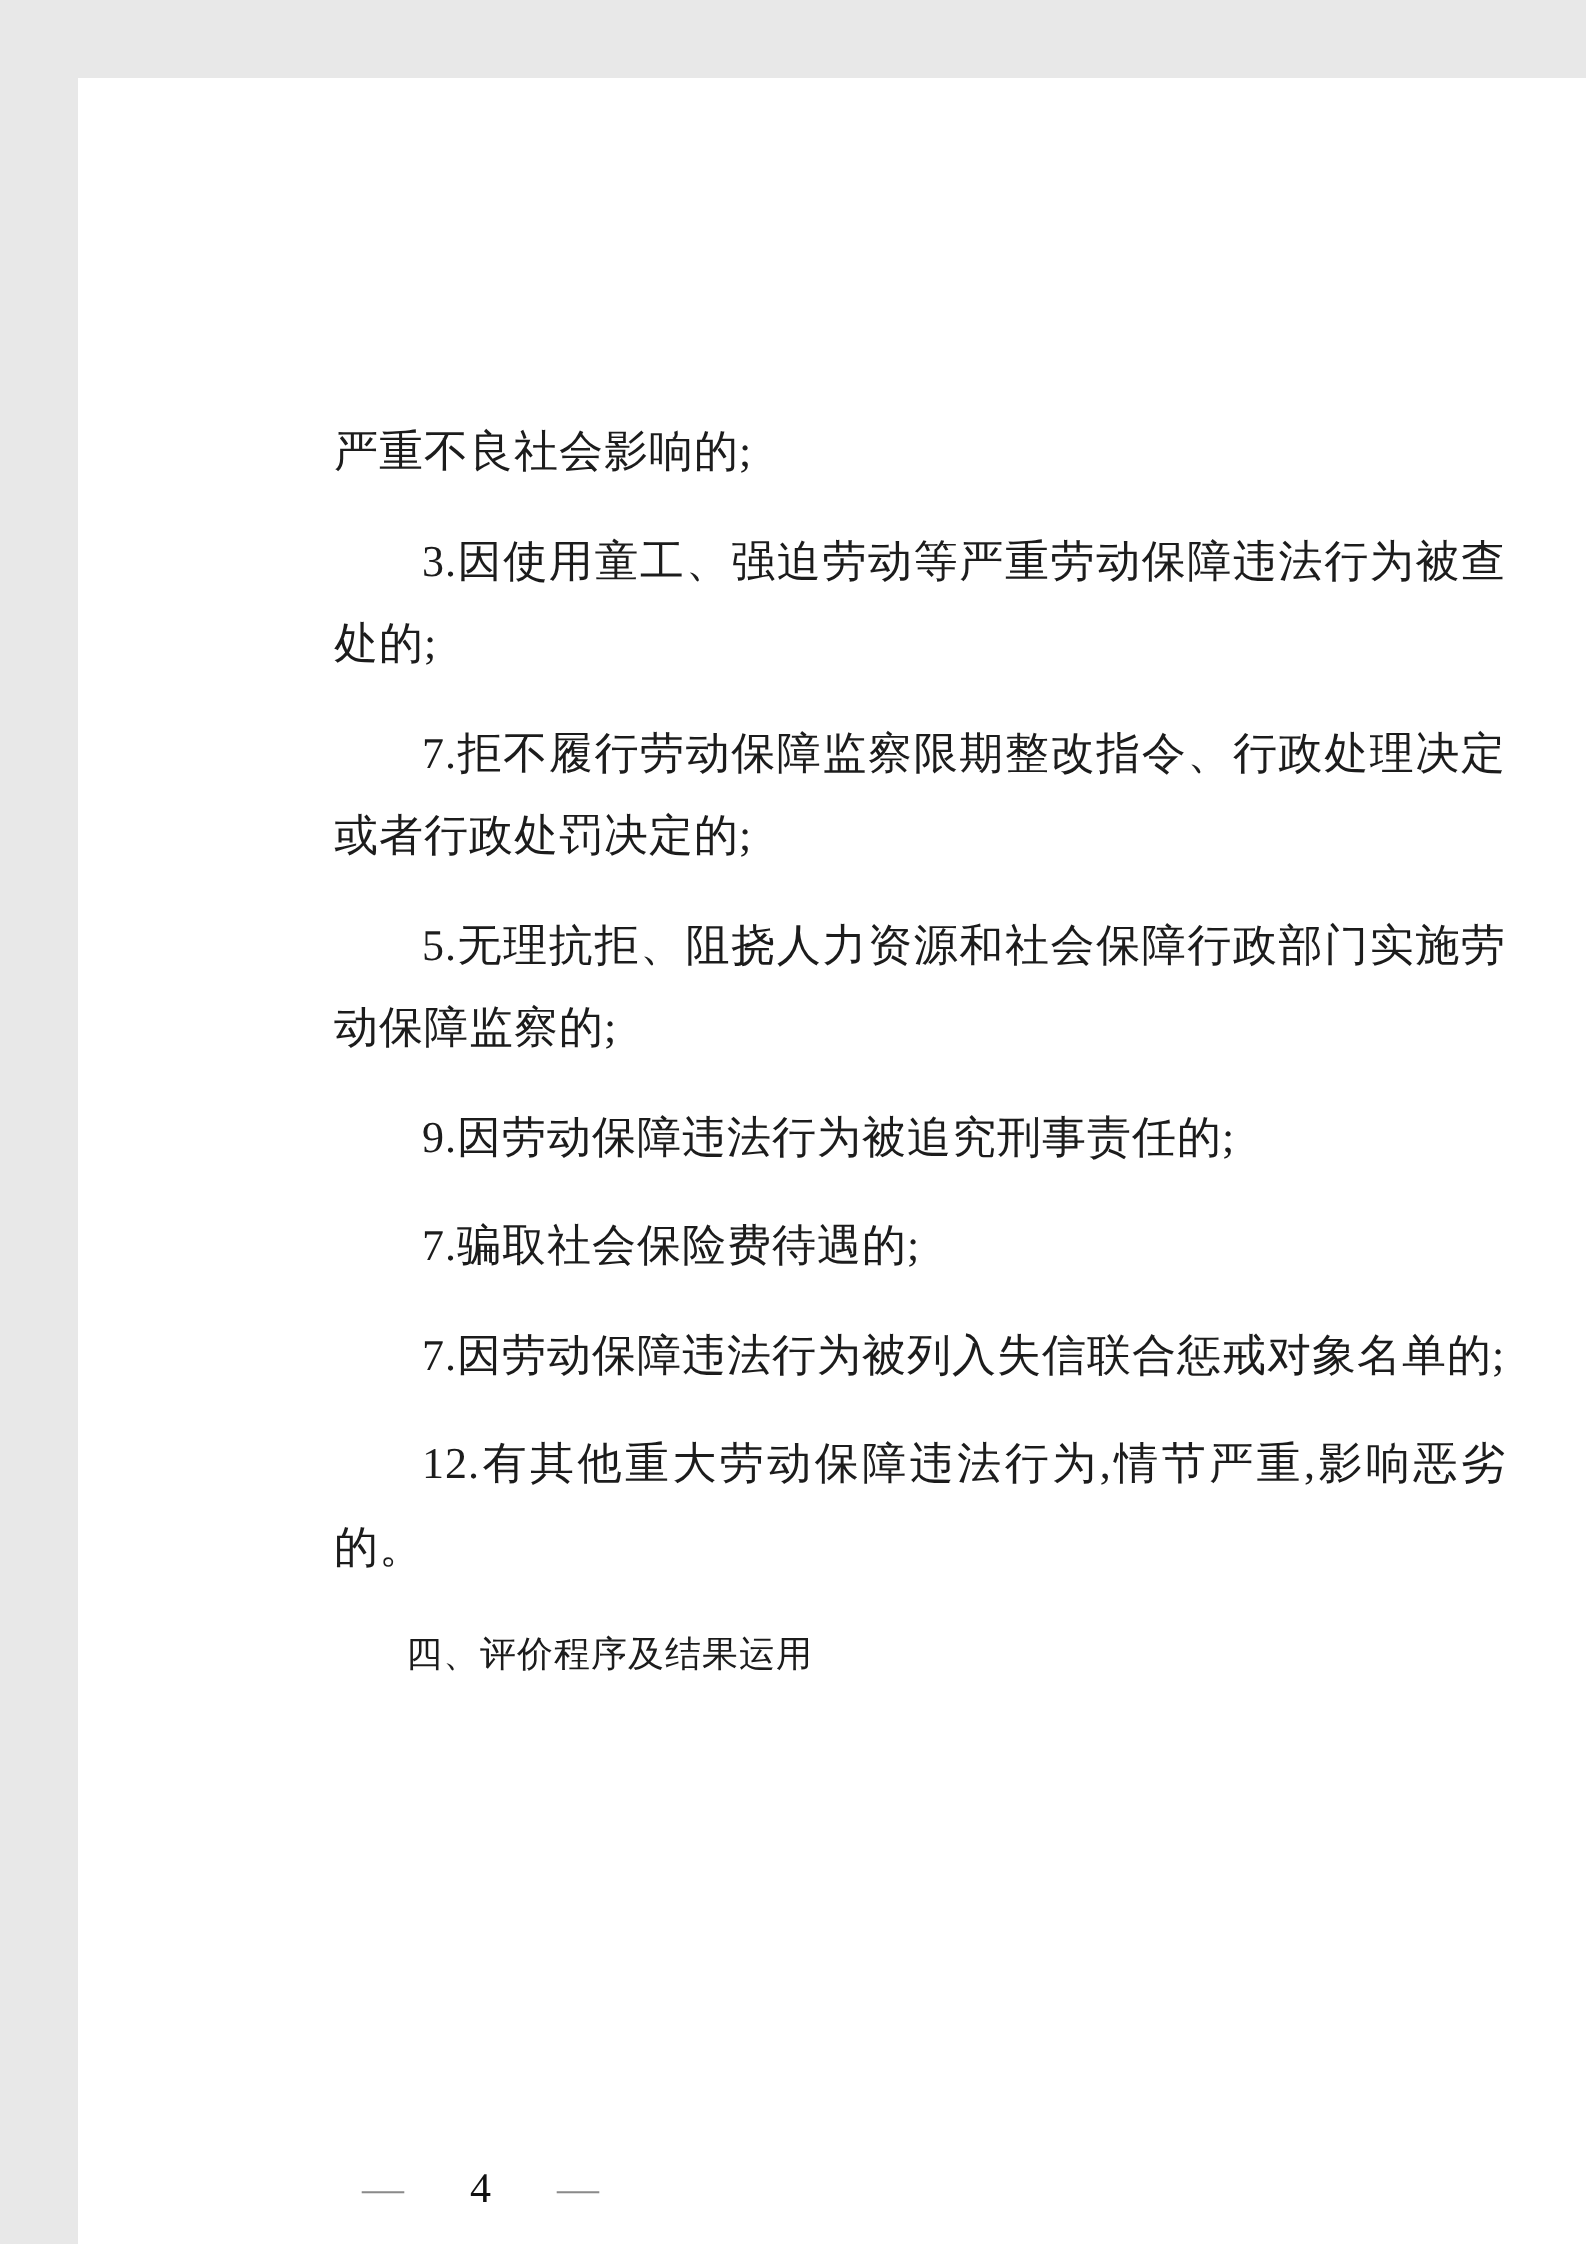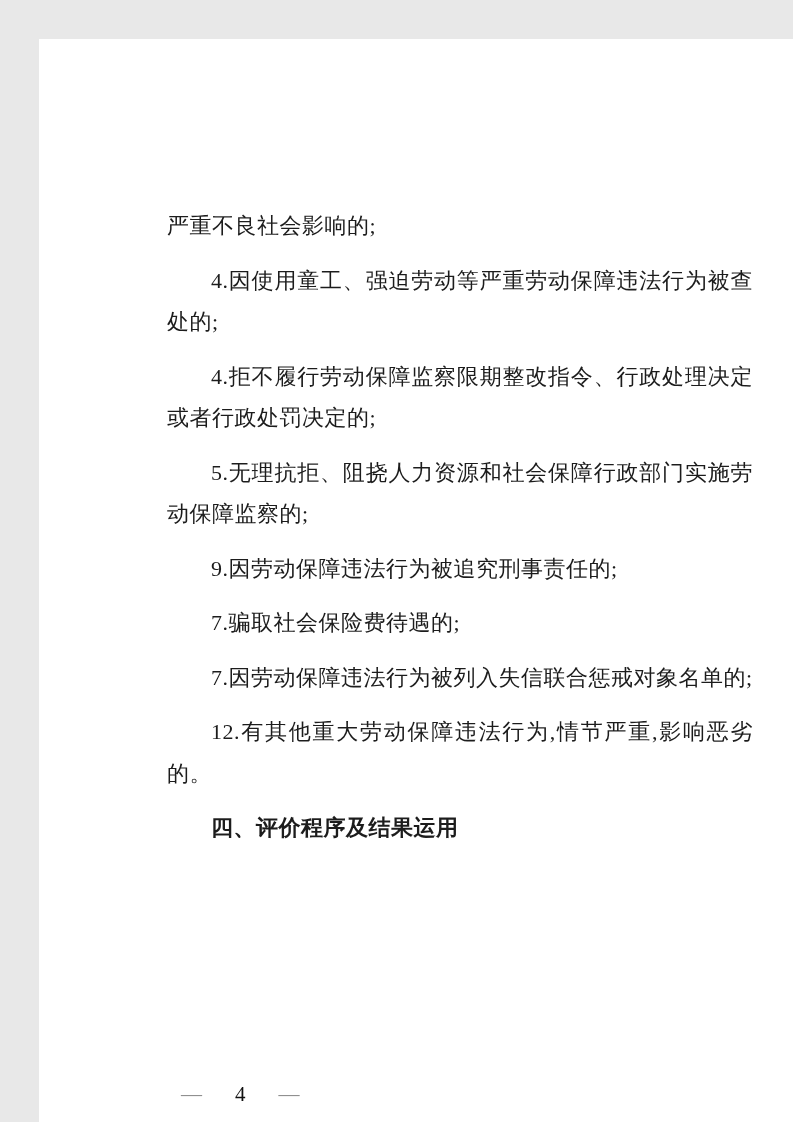--- a/index.html
+++ b/index.html
@@ -29,25 +29,25 @@
     text-align: justify;
     text-justify: inter-character;
     text-align-last: left;
     text-indent: 2em;
     font-family: "Liberation Serif", serif;
   }
   .para.no-indent {
     text-indent: 0;
   }
   .heading {
-    font-size: 22px;
+    font-size: 18px;
     line-height: 41.5px;
     letter-spacing: 0.5px;
     text-indent: 2em;
-    font-weight: 700;
+    font-weight: 400;
     font-family: "Liberation Sans", sans-serif;
   }
   .lead-bold {
     font-weight: 700;
   }
   .footer-pagenum {
     position: absolute;
     left: 116px;
     top: 1014px;
     font-size: 21px;
@@ -66,23 +66,23 @@
   }
 </style>
 </head>
 <body>
 
 <div class="page">
   <div class="content">
 
     <p class="para no-indent">严重不良社会影响的;</p>
 
-    <p class="para">4.因使用童工、强迫劳动等严重劳动保障违法行为被查处的;</p>
+    <p class="para">3.因使用童工、强迫劳动等严重劳动保障违法行为被查处的;</p>
 
-    <p class="para">4.拒不履行劳动保障监察限期整改指令、行政处理决定或者行政处罚决定的;</p>
+    <p class="para">7.拒不履行劳动保障监察限期整改指令、行政处理决定或者行政处罚决定的;</p>
 
     <p class="para">5.无理抗拒、阻挠人力资源和社会保障行政部门实施劳动保障监察的;</p>
 
     <p class="para">9.因劳动保障违法行为被追究刑事责任的;</p>
 
     <p class="para">7.骗取社会保险费待遇的;</p>
 
     <p class="para">7.因劳动保障违法行为被列入失信联合惩戒对象名单的;</p>
 
 

